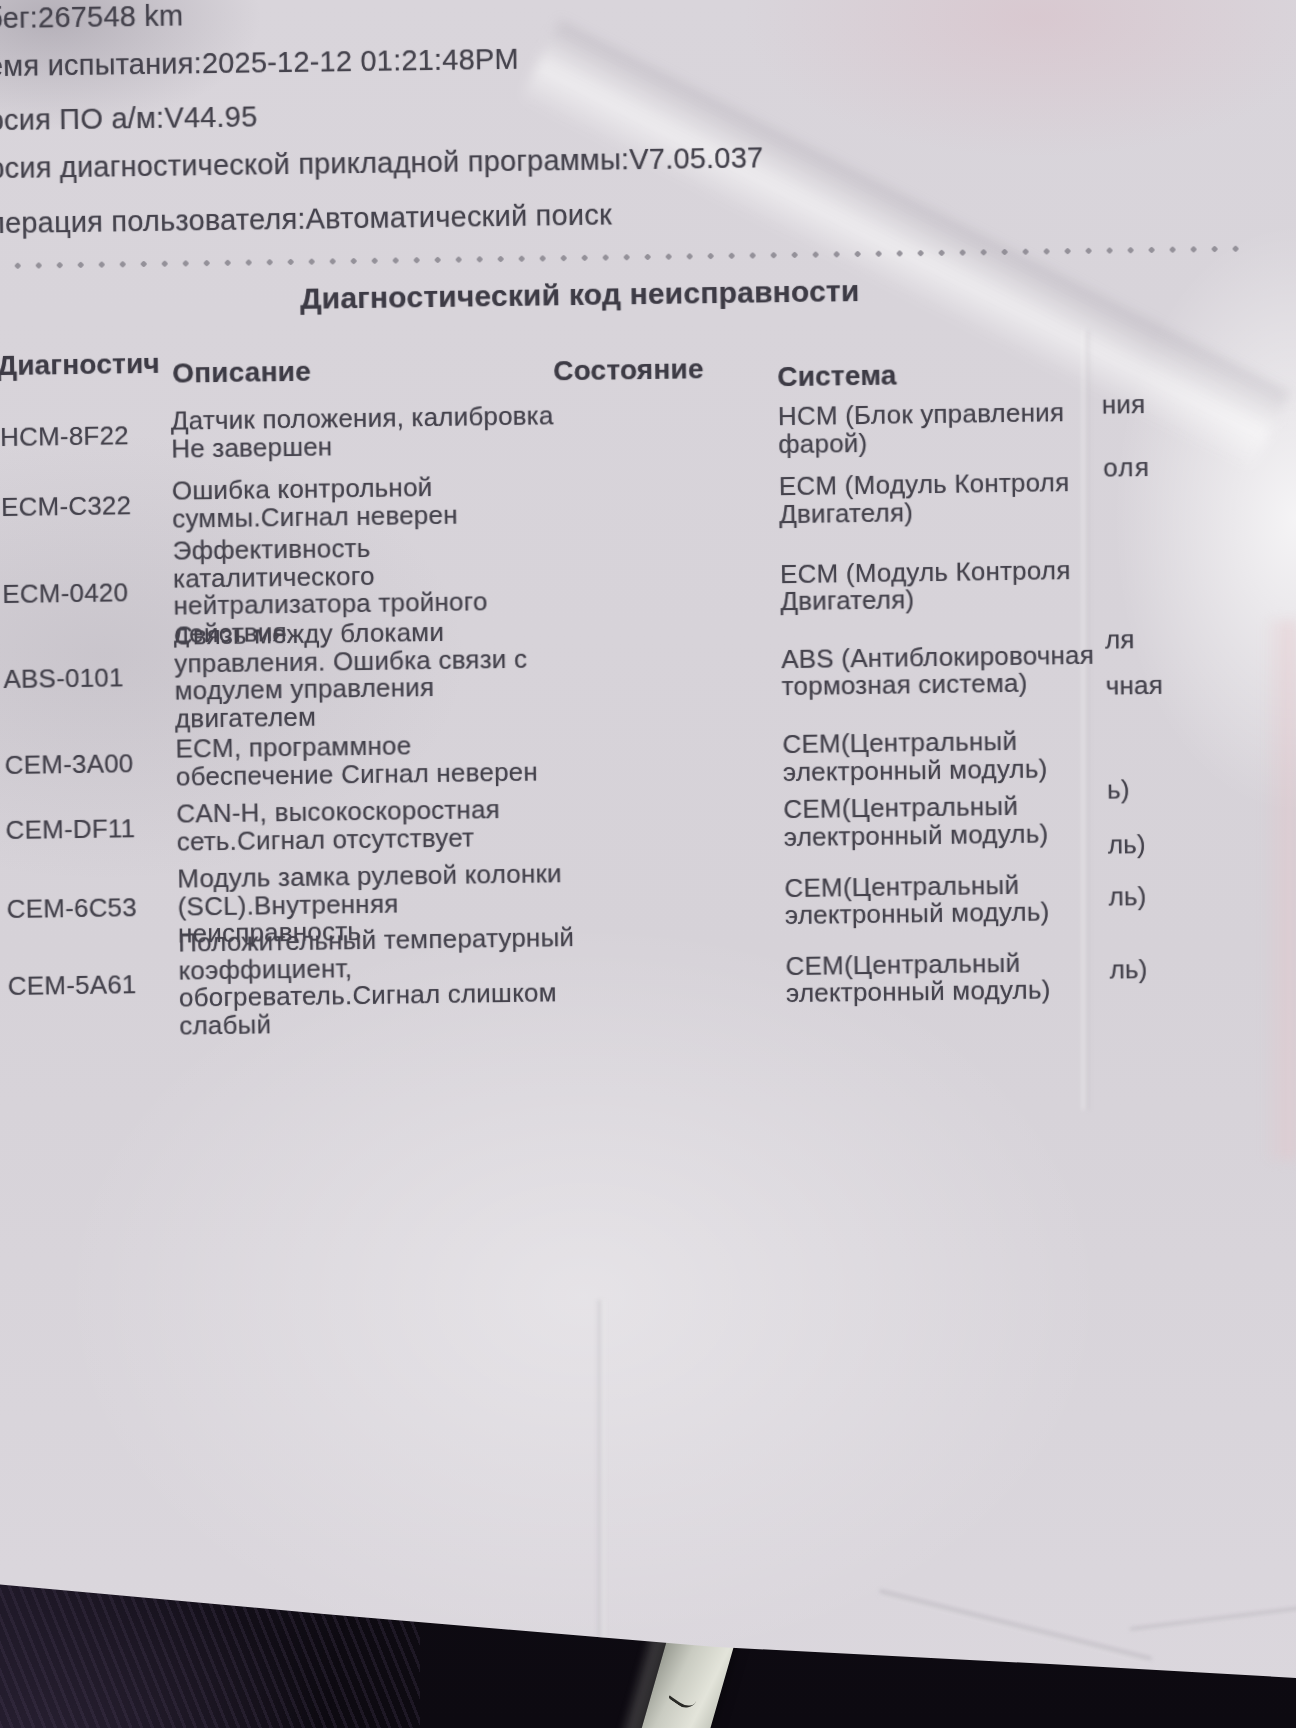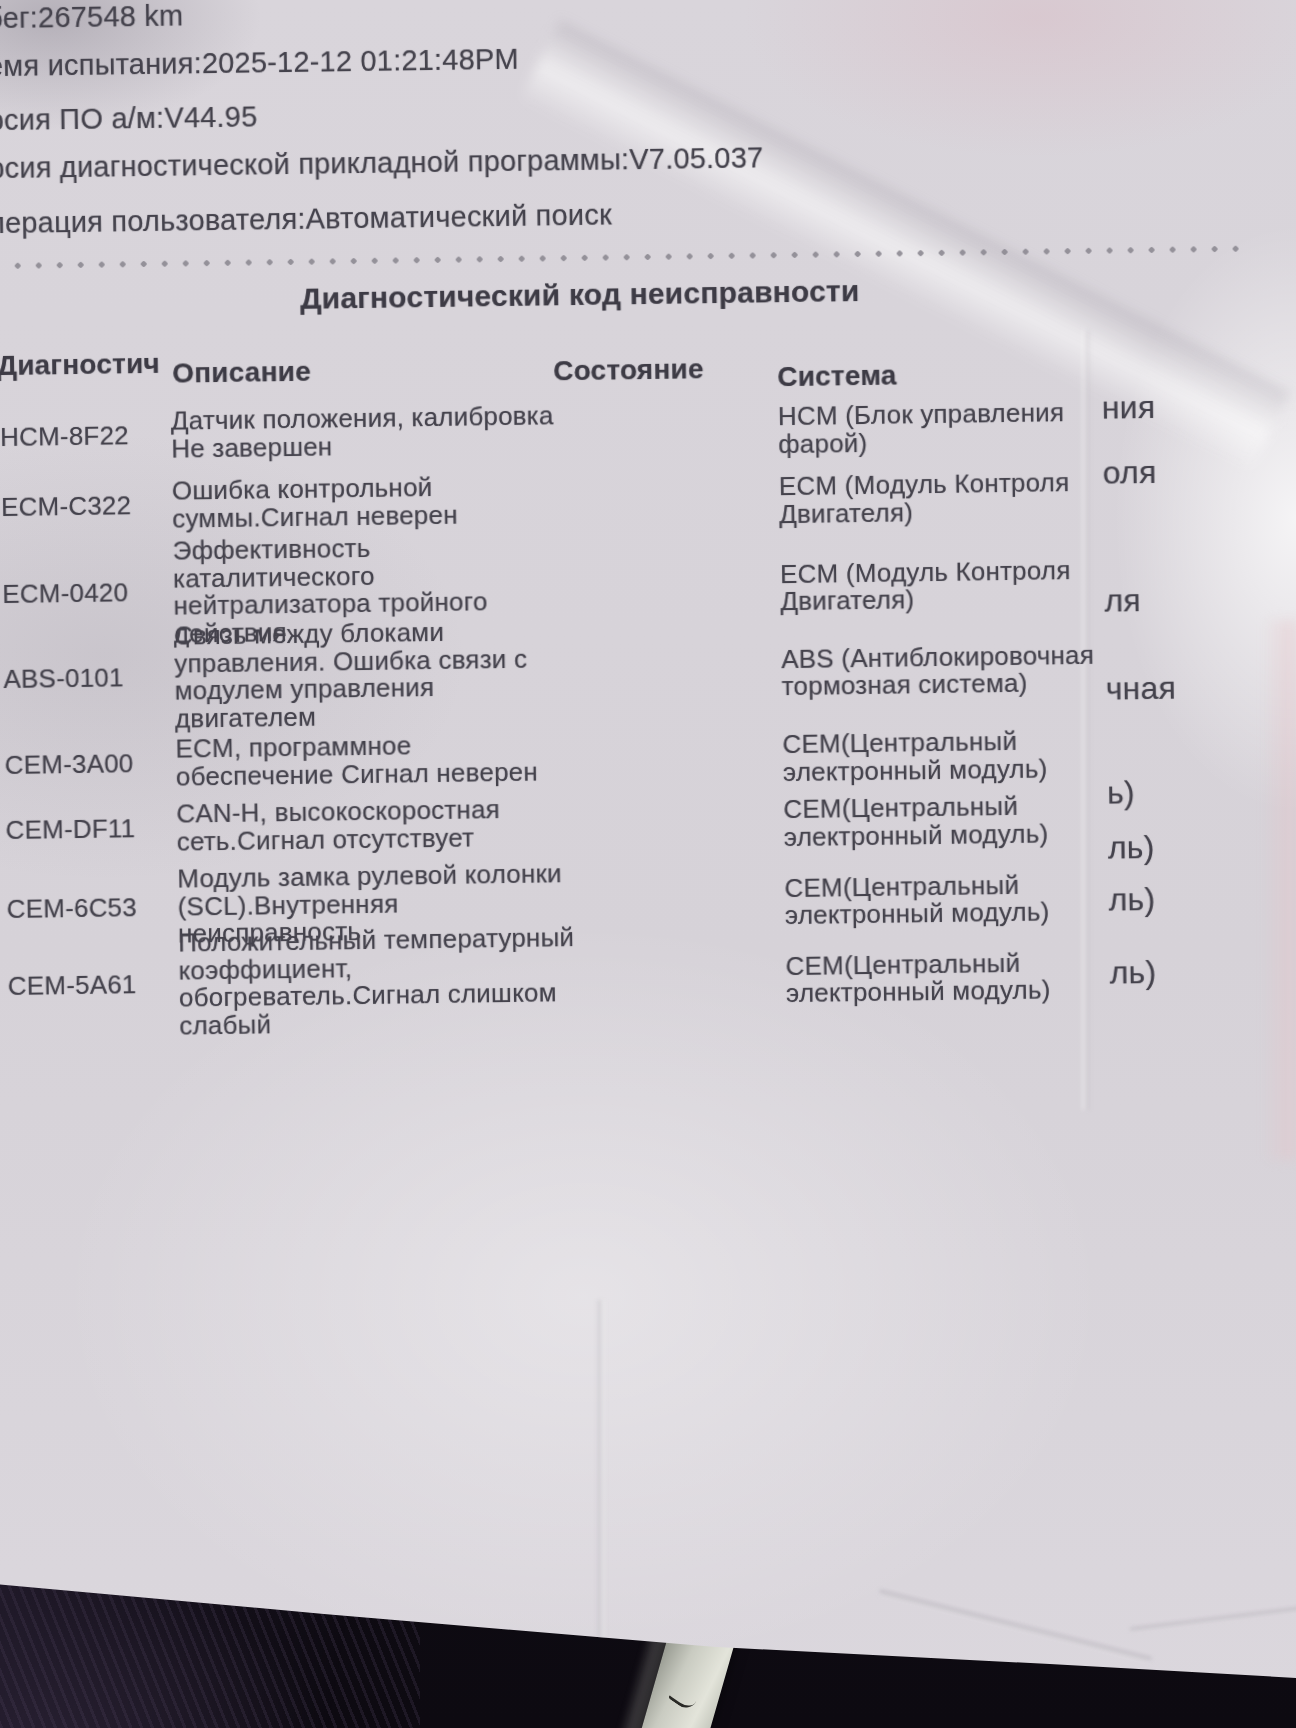--- a/index.html
+++ b/index.html
@@ -74,22 +74,22 @@
 
   .row{position:absolute;left:-6px;display:flex;align-items:center;width:1180px;font-size:26px;}
   .cell{line-height:27.5px;}
   .c-code{width:171px;flex:none;font-size:26px;}
   .c-desc{width:400px;flex:none;}
   .c-state{width:207px;flex:none;}
   .c-system{width:330px;flex:none;transform:translateY(4px);}
   .r0{top:410px;} .r1{top:480px;} .r2{top:540px;} .r3{top:625px;}
   .r4{top:738px;} .r5{top:803px;} .r6{top:868px;} .r7{top:932px;}
 
-  .fragment{position:absolute;left:1096px;font-size:32px;white-space:nowrap;}
-  .f0{top:405px;} .f1{top:470px;} .f2{top:598px;} .f3{top:686px;}
+  .fragment{position:absolute;left:1096px;font-size:26px;white-space:nowrap;}
+  .f0{top:405px;} .f1{top:470px;font-family:Liberation Mono, monospace;} .f2{top:640px;} .f3{top:686px;}
   .f4{top:790px;} .f5{top:845px;} .f6{top:897px;} .f7{top:970px;}
 </style>
 </head>
 <body>
 
 <div class="scene">
   <div class="background"></div>
   <div class="leather"></div>
   <div class="belt">
     <div class="belt-mark"></div>

